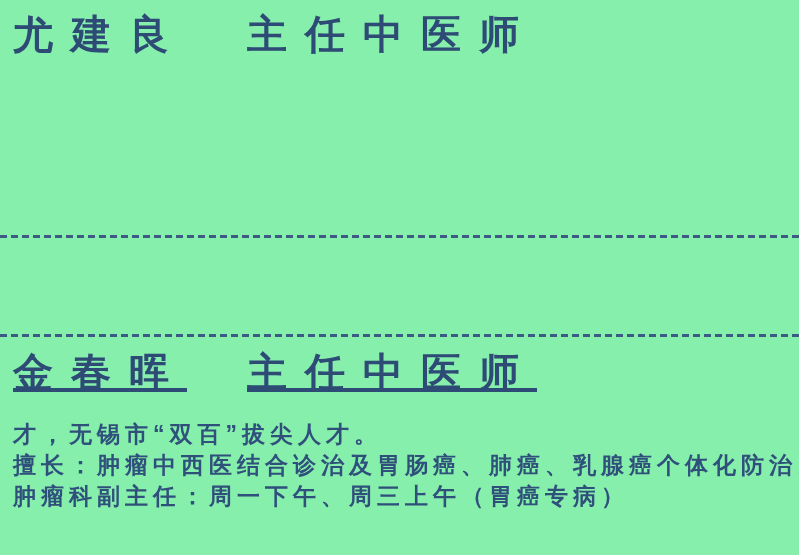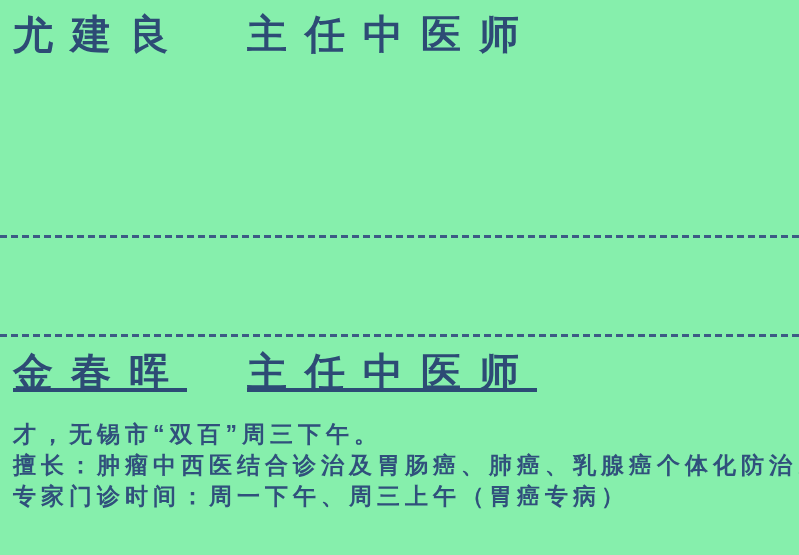--- a/index.html
+++ b/index.html
@@ -69,18 +69,18 @@
 
 
   <div class="separator" id="sep-1"></div>
   <div class="separator" id="sep-2"></div>
 
   <div class="doc-heading" id="heading-2">
     <span class="name">金春晖</span><span class="title">主任中医师</span>
   </div>
 
   <div class="bio" id="bio-2">
-    <div class="bio-line">才，无锡市“双百”周三下午。</div>
+    <div class="bio-line">才，无锡市“双百”拔尖人才。</div>
     <div class="bio-line">擅长：肿瘤中西医结合诊治及胃肠癌、肺癌、乳腺癌个体化防治。</div>
-    <div class="bio-line">专家门诊时间：周一下午、周三上午（胃癌专病）</div>
+    <div class="bio-line">肿瘤科副主任：周一下午、周三上午（胃癌专病）</div>
   </div>
 
 </div>
 
 </body></html>

